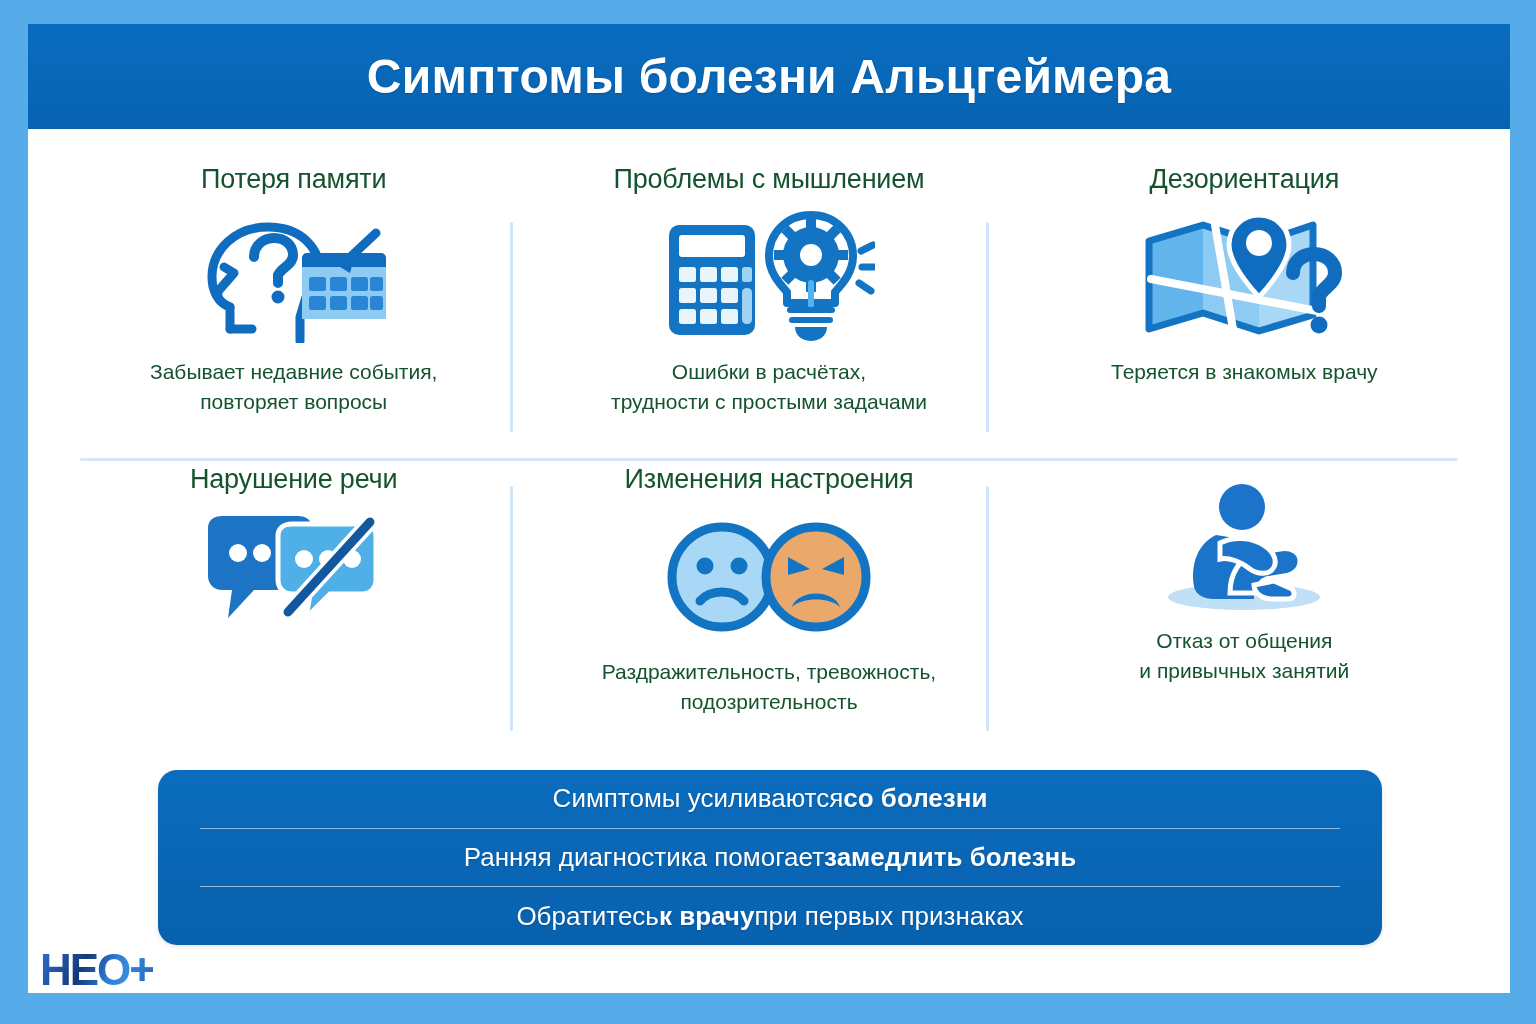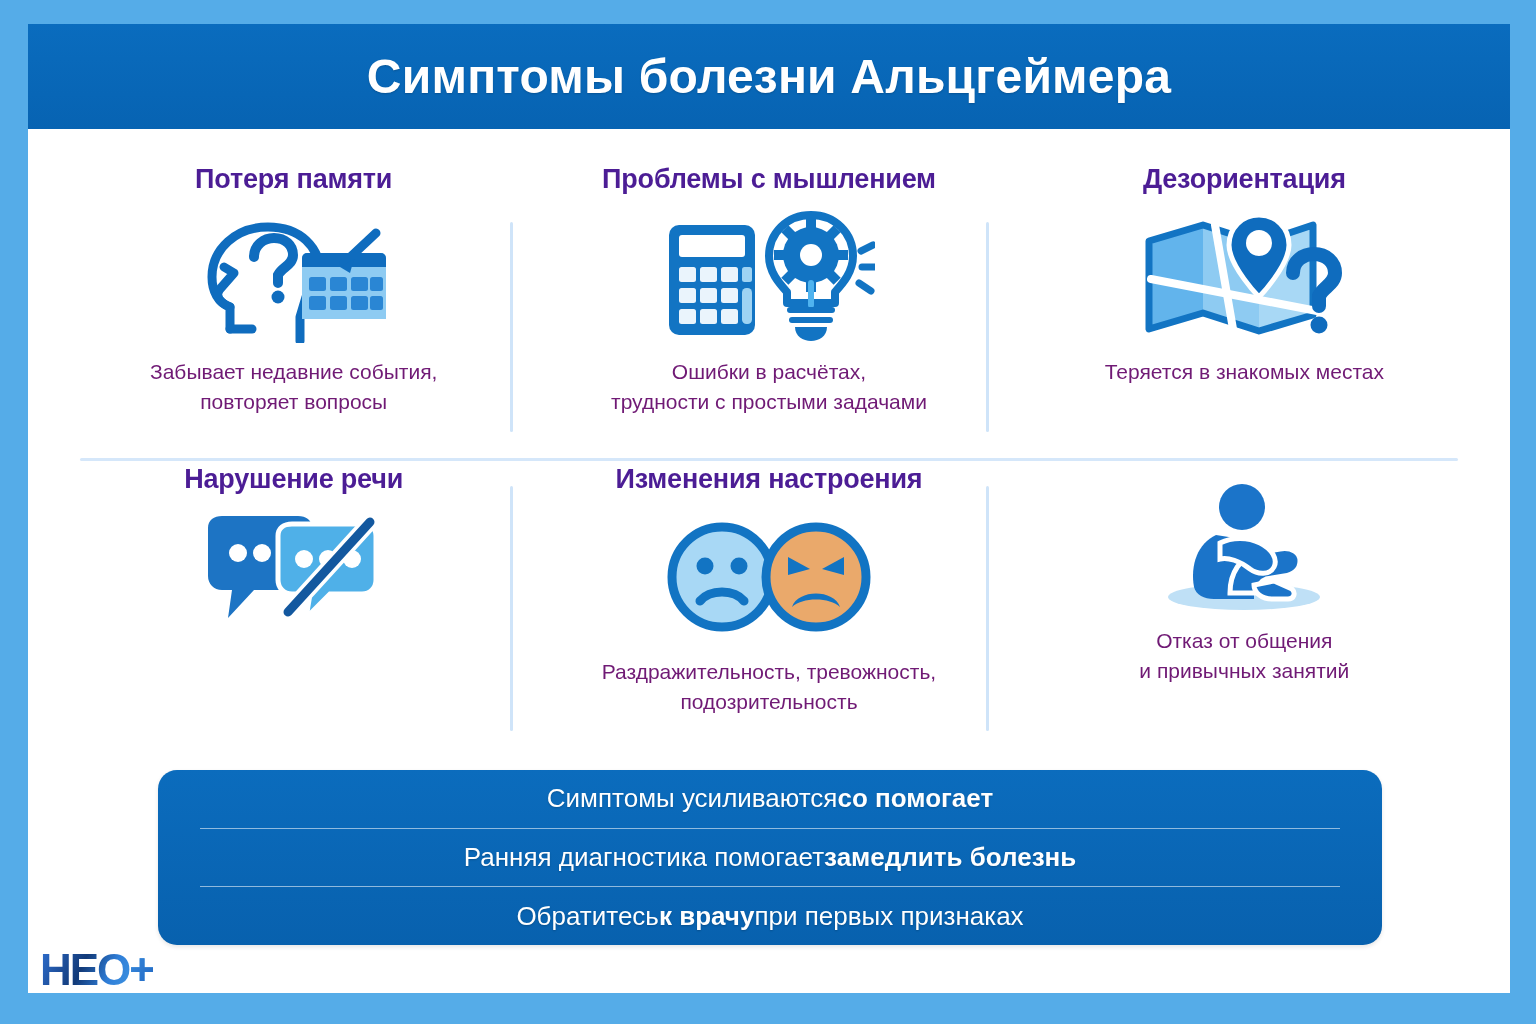--- a/index.html
+++ b/index.html
@@ -52,38 +52,38 @@
   }
   .cell{
     position:relative;
     flex:1 1 33.333%;
     display:flex;
     flex-direction:column;
     align-items:center;
     padding-top:14px;
   }
   .cell .c-title{
-    color:#4c1d95;
-    font-weight:bold;
+    color:#14532d;
+    font-weight:normal;
     font-size:27px;
     text-align:center;
     white-space:nowrap;
     letter-spacing:-0.2px;
   }
   .cell.wide .c-title{ font-size:26px; }
   .icon-wrap{
     height:140px;
     margin-top:12px;
     display:flex;
     align-items:center;
     justify-content:center;
   }
   .cell .c-desc{
     margin-top:10px;
-    color:#701a75;
+    color:#14532d;
     font-size:21px;
     line-height:1.45;
     text-align:center;
     max-width:390px;
   }
   
   .vdiv{
     position:absolute;
     width:3px;
     background:#cfe4f9;
@@ -275,21 +275,21 @@
             <path d="M74 14 L92 118" stroke="#ffffff" stroke-width="8" stroke-linecap="round"></path>
 
             <path d="M118 4 C101 4 88 17 88 34 C88 55 118 86 118 86 C118 86 148 55 148 34
                      C148 17 135 4 118 4 Z" fill="#0f6cbe" stroke="#ffffff" stroke-width="5"></path>
             <circle cx="118" cy="32" r="13" fill="#ffffff"></circle>
 
             <path d="M152 62 C152 50 162 43 173 43 C185 43 194 51 194 62 C194 73 182 76 178 85 L178 95" fill="none" stroke="#0f6cbe" stroke-width="14" stroke-linecap="round"></path>
             <circle cx="178" cy="114" r="8.5" fill="#0f6cbe"></circle>
           </svg>
         </div>
-        <div class="c-desc">Теряется в знакомых местах</div>
+        <div class="c-desc">Теряется в знакомых врачу</div>
       </div>
     </div>
 
     <div class="row">
 
       <div class="cell">
         <div class="c-title">Нарушение речи</div>
         <div class="icon-wrap">
           <svg width="200" height="126" viewBox="0 0 200 126">
 
@@ -353,21 +353,21 @@
           </svg>
         </div>
         <div class="c-desc">Отказ от общения<br>и привычных занятий</div>
       </div>
     </div>
   </div>
 
   <div class="banner">
     <div class="b-line">
       <span>Симптомы усиливаются </span>
-        <b>со помогает</b>
+        <b>со болезни</b>
         <span></span>
     </div>
     <div class="b-sep"></div>
     <div class="b-line">
       <span>Ранняя диагностика помогает </span>
         <b>замедлить болезнь</b>
         <span></span>
     </div>
     <div class="b-sep"></div>
     <div class="b-line">

